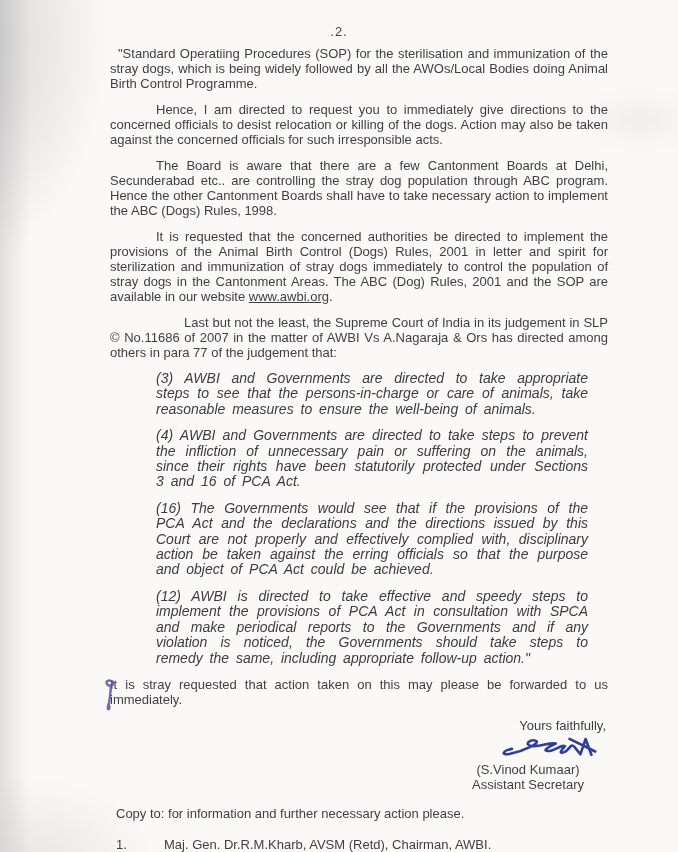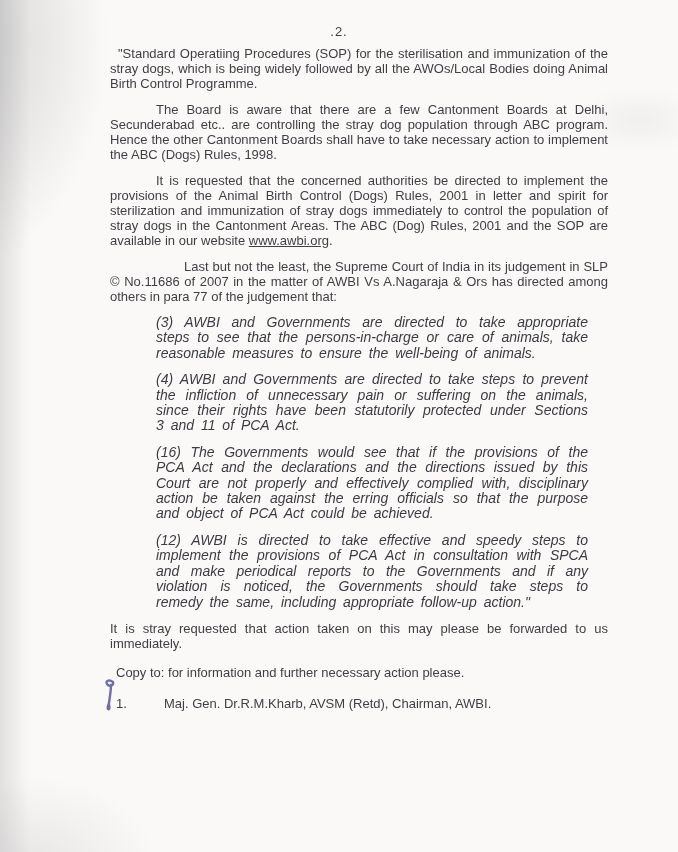--- a/index.html
+++ b/index.html
@@ -64,37 +64,46 @@
 </style>
 </head>
 <body>
 
 <div class="page">
 
   <div class="page-number">.2.</div>
 
   <p class="body indent-sm">"Standard Operatiing Procedures (SOP) for the sterilisation and immunization of the stray dogs, which is being widely followed by all the AWOs/Local Bodies doing Animal Birth Control Programme.</p>
 
+  <p class="body indent">Hence, I am directed to request you to immediately give directions to the concerned officials to desist relocation or killing of the dogs. Action may also be taken against the concerned officials for such irresponsible acts.</p>
 
   <p class="body indent">The Board is aware that there are a few Cantonment Boards at Delhi, Secunderabad etc.. are controlling the stray dog population through ABC program. Hence the other Cantonment Boards shall have to take necessary action to implement the ABC (Dogs) Rules, 1998.</p>
 
   <p class="body indent"><span>It is requested that the concerned authorities be directed to implement the provisions of the Animal Birth Control (Dogs) Rules, 2001 in letter and spirit for sterilization and immunization of stray dogs immediately to control the population of stray dogs in the Cantonment Areas. The ABC (Dog) Rules, 2001 and the SOP are available in our website </span><span class="link">www.awbi.org</span><span>.</span></p>
 
   <p class="body indent-lg">Last but not the least, the Supreme Court of India in its judgement in SLP © No.11686 of 2007 in the matter of AWBI Vs A.Nagaraja &amp; Ors has directed among others in para 77 of the judgement that:</p>
 
   <p class="quote">(3) AWBI and Governments are directed to take appropriate steps to see that the persons-in-charge or care of animals, take reasonable measures to ensure the well-being of animals.</p>
 
-  <p class="quote">(4) AWBI and Governments are directed to take steps to prevent the infliction of unnecessary pain or suffering on the animals, since their rights have been statutorily protected under Sections 3 and 11 of PCA Act.</p>
+  <p class="quote">(4) AWBI and Governments are directed to take steps to prevent the infliction of unnecessary pain or suffering on the animals, since their rights have been statutorily protected under Sections 3 and 16 of PCA Act.</p>
 
   <p class="quote">(16) The Governments would see that if the provisions of the PCA Act and the declarations and the directions issued by this Court are not properly and effectively complied with, disciplinary action be taken against the erring officials so that the purpose and object of PCA Act could be achieved.</p>
 
   <p class="quote">(12) AWBI is directed to take effective and speedy steps to implement the provisions of PCA Act in consultation with SPCA and make periodical reports to the Governments and if any violation is noticed, the Governments should take steps to remedy the same, including appropriate follow-up action."</p>
 
   <p class="body no-indent">It is stray requested that action taken on this may please be forwarded to us immediately.</p>
 
+  <div class="sig-block">
+    <div class="sig-salutation">Yours faithfully,</div>
+    <svg class="sig-scribble" width="104" height="28" viewBox="0 0 104 28">
+      <path d="M16 13 C 7 14, 4 19, 13 18 C 28 16, 46 8, 40 6 C 35 4, 28 9, 35 11 C 44 13, 54 8, 60 10 C 52 13, 45 17, 53 17 C 60 17, 65 11, 69 13 C 65 17, 62 21, 68 19 C 74 17, 75 9, 79 15 L 84 22 L 90 7 L 95 23 M74 6 L 99 20" fill="none" stroke="#2e3e9b" stroke-width="2.6" stroke-linecap="round" stroke-linejoin="round"></path>
+    </svg>
+    <div>(S.Vinod Kumaar)</div>
+    <div>Assistant Secretary</div>
+  </div>
 
   <svg class="ink-mark" width="26" height="42" viewBox="0 0 26 42">
     <path d="M15 6 C 11 3, 7 5, 9 8 C 11 11, 16 10, 15 6 M13 9 C 13 14, 12 20, 11 27 M11 27 C 10 30, 9 32, 10 33 C 11 34, 12 32, 11 29" fill="none" stroke="#5a55a0" stroke-width="2.4" stroke-linecap="round"></path>
   </svg>
 
   <div class="copy-line">Copy to: for information and further necessary action please.</div>
 
   <div class="copy-list">
     <div class="copy-item">
       <span class="copy-num">1.</span>

